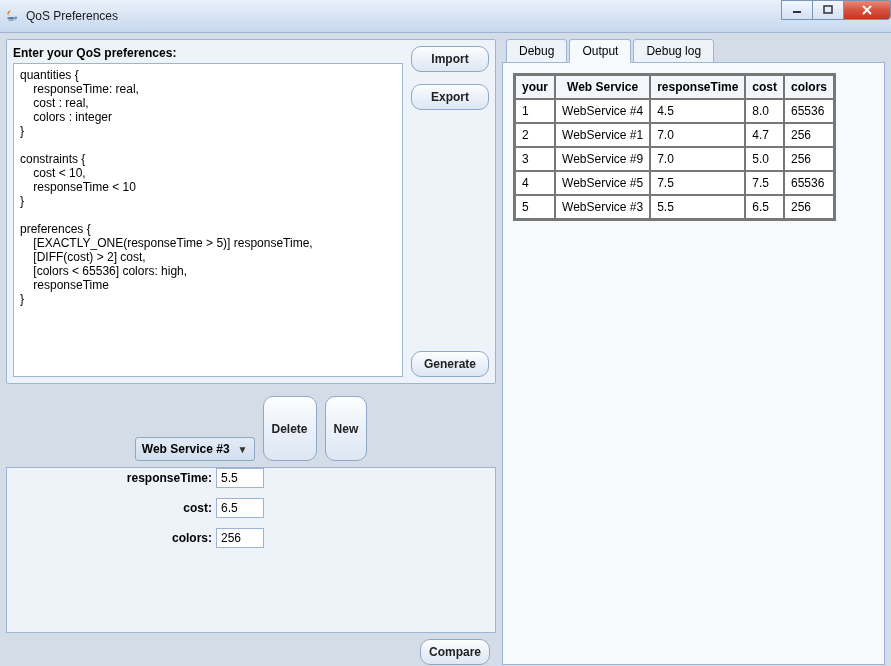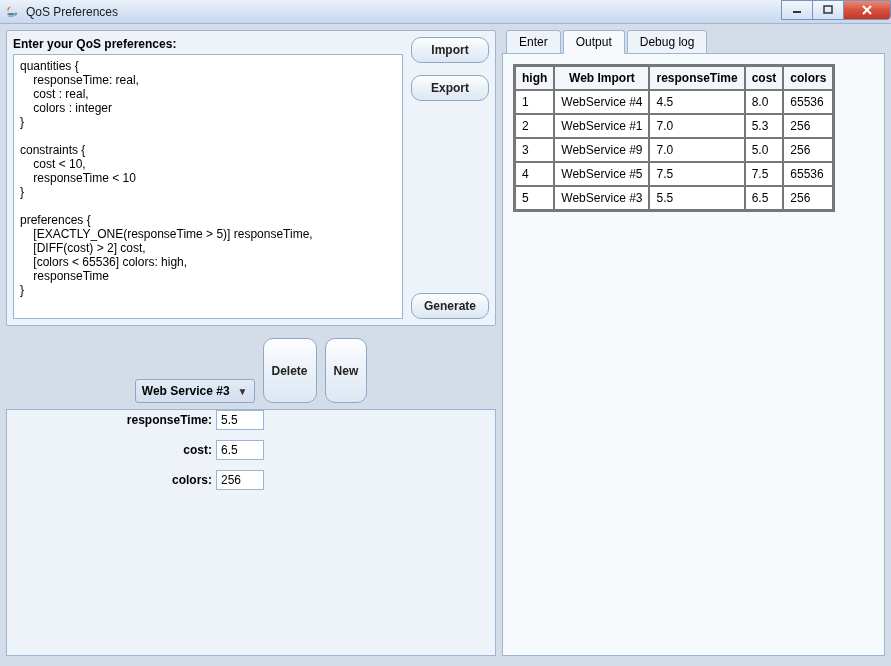--- a/index.html
+++ b/index.html
@@ -5,21 +5,21 @@
     * { box-sizing: border-box; margin: 0; padding: 0; }
     body {
       font-family: "Segoe UI", Tahoma, sans-serif;
       font-size: 12px;
       background: #d4dce8;
       width: 891px;
       height: 666px;
       overflow: hidden;
     }
     .titlebar {
-      height: 24px;
+      height: 33px;
       background: linear-gradient(to bottom, #eaf1fb 0%, #d8e4f4 50%, #c8d8ed 100%);
       border-bottom: 1px solid #9db5d4;
       display: flex;
       align-items: center;
       padding: 0 4px;
       position: relative;
       text-align: center;
     }
     .java-icon {
       width: 16px; height: 16px;
@@ -62,21 +62,21 @@
     }
     .panel {
       border: 1px solid #9db5d4;
       background: #eef3fa;
       border-radius: 2px;
     }
     .top-panel {
       display: flex;
       padding: 6px;
       gap: 8px;
-      height: 296px;
+      height: 345px;
     }
     .qos-area {
       flex: 1;
       display: flex;
       flex-direction: column;
     }
     .qos-label { font-weight: bold; margin-bottom: 3px; }
     .qos-textarea {
       flex: 1;
       border: 1px solid #9db5d4;
@@ -284,54 +284,57 @@
         </div>
         <div class="prop-row">
           <div class="prop-label">cost:</div>
           <input class="prop-input" value="6.5" style="">
         </div>
         <div class="prop-row">
           <div class="prop-label">colors:</div>
           <input class="prop-input" value="256" style="">
         </div>
       </div>
+      <div class="compare-row">
+        <button class="btn">Compare</button>
+      </div>
     </div>
 
   </div>
 
   <div class="right-col">
     <div class="tabs">
-      <div class="tab">Enter</div>
+      <div class="tab">Debug</div>
       <div class="tab active">Output</div>
       <div class="tab">Debug log</div>
     </div>
     <div class="tab-content">
       <table class="output">
         <thead>
           <tr>
-            <th>high</th>
-            <th>Web Import</th>
+            <th>your</th>
+            <th>Web Service</th>
             <th>responseTime</th>
             <th>cost</th>
             <th>colors</th>
           </tr>
         </thead>
         <tbody id="table-body">
             <tr>
               <td>1</td>
               <td>WebService #4</td>
               <td>4.5</td>
               <td>8.0</td>
               <td>65536</td>
             </tr>
             <tr>
               <td>2</td>
               <td>WebService #1</td>
               <td>7.0</td>
-              <td>5.3</td>
+              <td>4.7</td>
               <td>256</td>
             </tr>
             <tr>
               <td>3</td>
               <td>WebService #9</td>
               <td>7.0</td>
               <td>5.0</td>
               <td>256</td>
             </tr>
             <tr>

